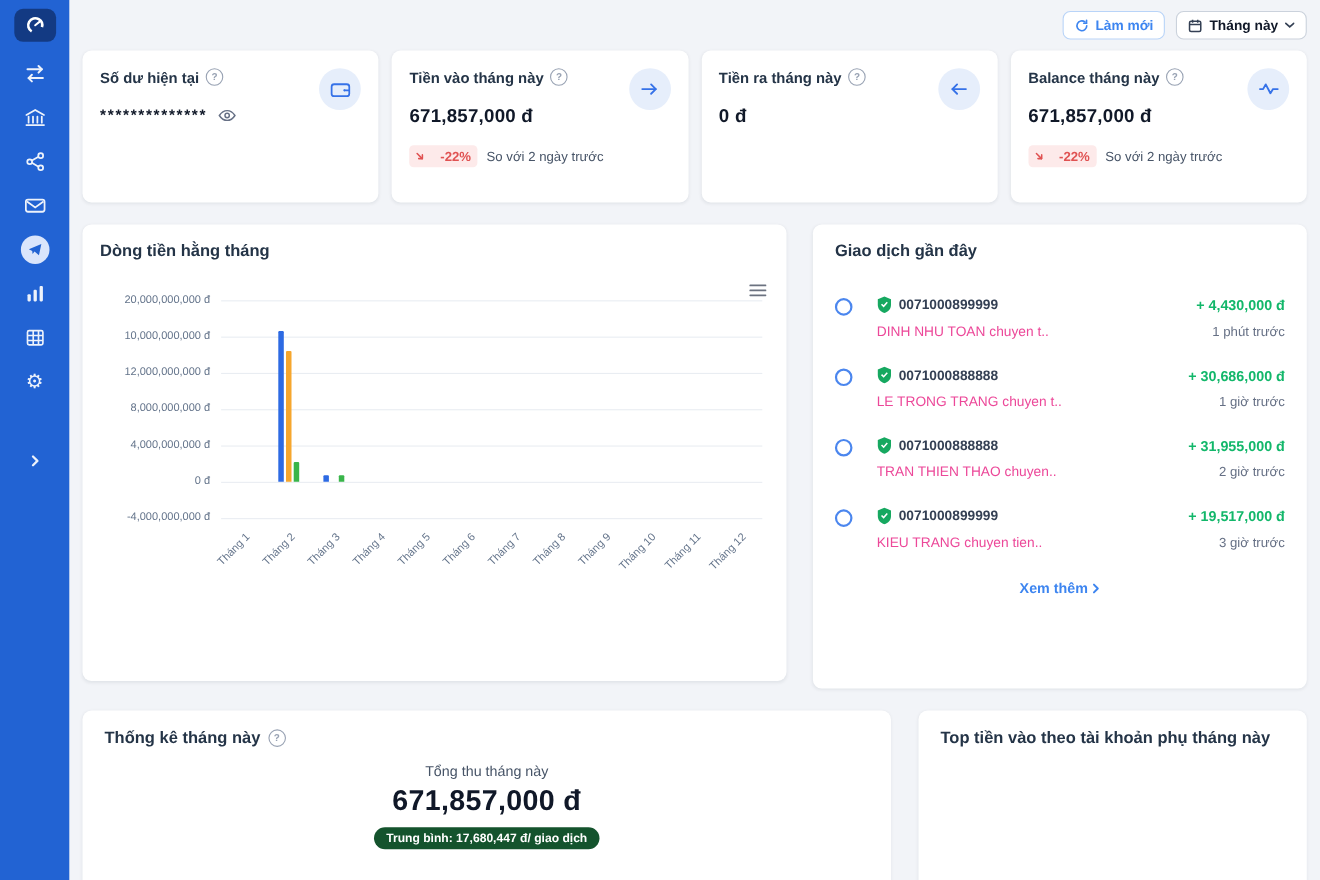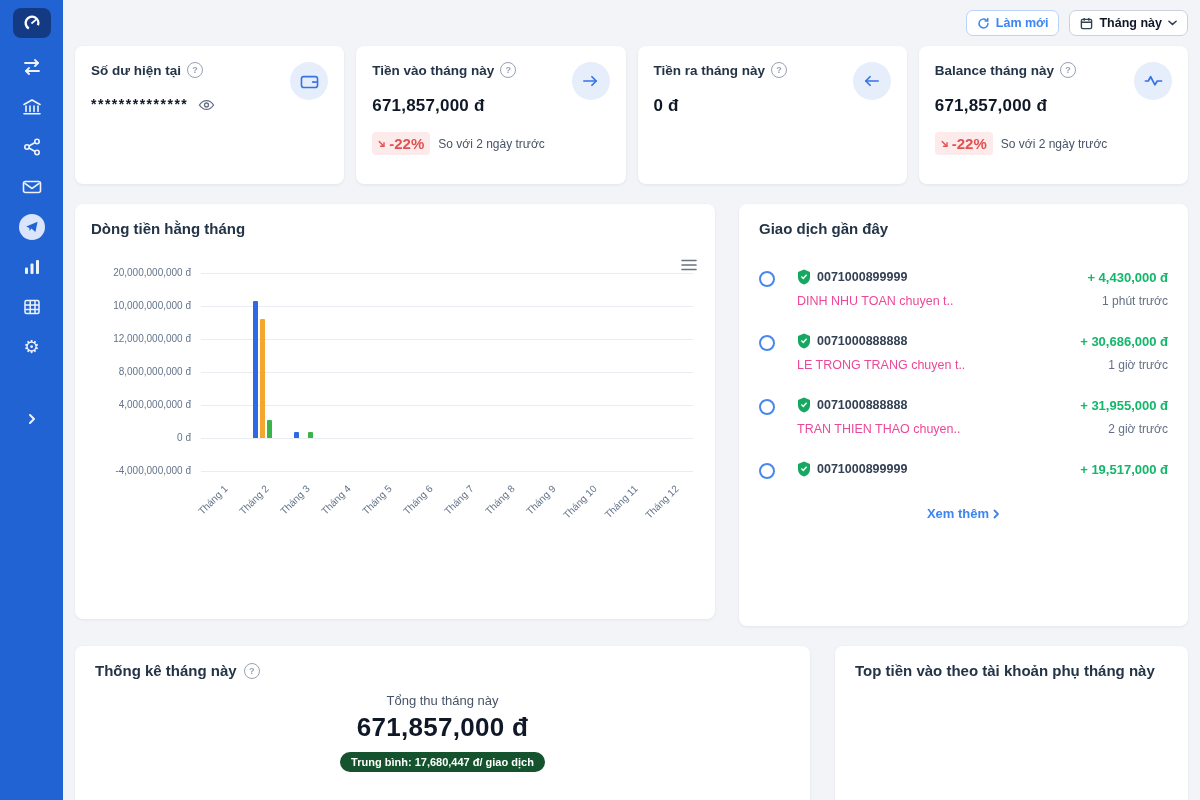--- a/index.html
+++ b/index.html
@@ -31,22 +31,22 @@
   .stat-title{display:flex;align-items:center;gap:6px;font-size:13.5px;font-weight:700;color:#243447;}
   .help{width:14px;height:14px;border:1px solid #98a2b3;border-radius:50%;color:#98a2b3;font-size:9px;
     display:inline-flex;align-items:center;justify-content:center;font-weight:700;cursor:pointer;flex:none;}
   .stat-icon{position:absolute;right:16px;top:16px;width:38px;height:38px;border-radius:50%;
     background:#e6eefb;display:flex;align-items:center;justify-content:center;}
   .stat-value{margin-top:18px;font-size:17px;font-weight:700;color:#101828;letter-spacing:.2px;
     display:flex;align-items:center;gap:10px;}
   .stat-stars{letter-spacing:1.5px;font-size:14px;}
   .eye-btn{cursor:pointer;display:inline-flex;margin-top:2px;}
   .stat-badge-row{margin-top:16px;display:flex;align-items:center;gap:8px;}
-  .badge-down{background:#fdeaea;color:#e05252;font-size:15px;font-weight:700;border-radius:4px;
-    padding:3px 6px;display:inline-flex;align-items:center;gap:3px;}
+  .badge-down{background:#fdeaea;color:#e05252;font-size:12px;font-weight:700;border-radius:4px;
+    padding:3px 6px;display:inline-flex;align-items:center;gap:14px;}
   .compare-text{font-size:12px;color:#475467;}
   
   .row2{display:grid;grid-template-columns:640px 449px;gap:24px;margin-top:20px;}
   .chart-card{height:415px;padding:16px;}
   .card-title{font-size:15px;font-weight:700;color:#243447;display:flex;align-items:center;gap:7px;}
   .chart-area{position:relative;height:355px;margin-top:6px;}
   .chart-menu{position:absolute;right:2px;top:14px;cursor:pointer;}
   .gridline{position:absolute;height:1px;background:#e9edf2;}
   .ytick{position:absolute;text-align:right;font-size:10px;color:#64748b;}
   .bar{position:absolute;border-radius:1px 1px 0 0;}
@@ -375,20 +375,24 @@
             <span class="tl-circle"></span>
             <div class="tx-main">
               <div class="tx-top">
                 <svg width="14" height="16" viewBox="0 0 14 16">
                     <path d="M7 .5L13 3v5c0 4-2.5 6.5-6 7.5C3.5 14.5 1 12 1 8V3z" fill="#16a860"></path>
                     <path d="M4.4 7.6l1.9 1.9 3.3-3.7" stroke="#fff" stroke-width="1.4" fill="none"></path>
                   </svg>
                 <span class="tx-acc">0071000899999</span>
                 <span class="tx-amt">+ 19,517,000 đ</span>
               </div>
+              <div class="tx-bottom">
+                <span class="tx-desc">KIEU TRANG chuyen tien..</span>
+                <span class="tx-time">3 giờ trước</span>
+              </div>
             </div>
           </div>
 
         </div>
         <div class="see-more">
           <span>Xem thêm</span>
           <svg width="7" height="10" viewBox="0 0 7 10" fill="none" stroke="#3d85f0" stroke-width="1.8" stroke-linecap="round" stroke-linejoin="round">
               <path d="M1.5 1.5l3.5 3.5-3.5 3.5"></path>
             </svg>
         </div>

